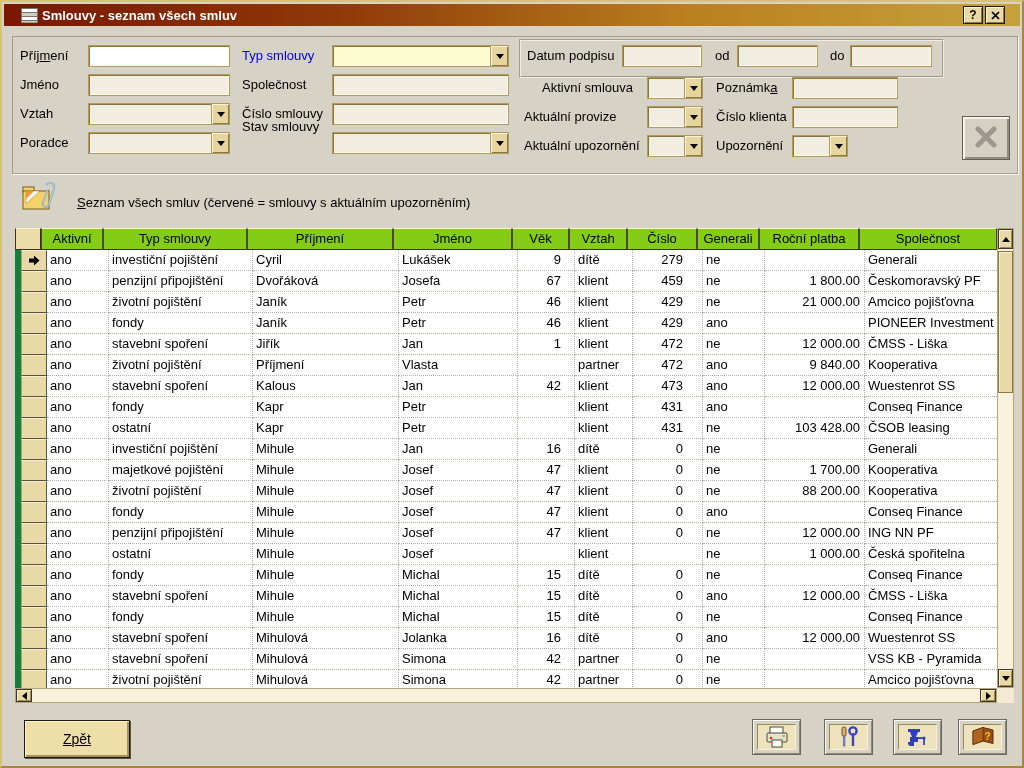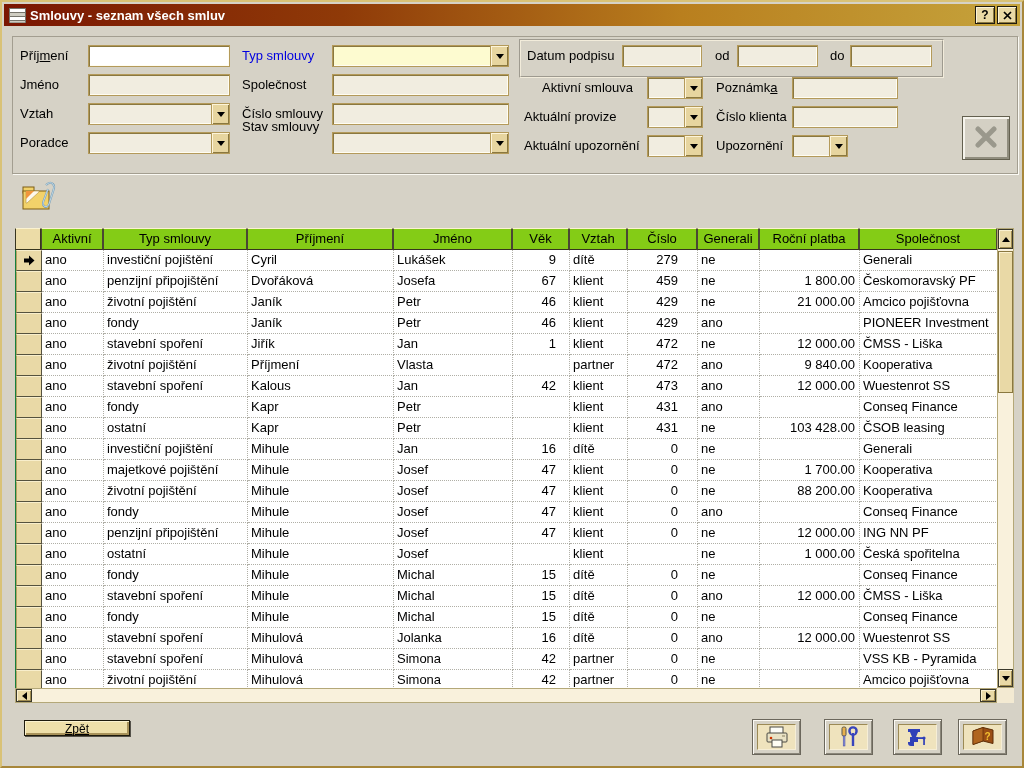--- a/index.html
+++ b/index.html
@@ -3,21 +3,21 @@
 <meta charset="utf-8">
 <style>
   html,body{margin:0;padding:0;}
   body{width:1024px;height:768px;overflow:hidden;background:#9a9890;
        font-family:"Liberation Sans","DejaVu Sans",sans-serif;font-size:13px;color:#000;}
   .window{position:relative;width:1024px;height:768px;box-sizing:border-box;
           background:#d6d2c6;border:2px solid;border-color:#d9c276 #a8873a #a8873a #d9c276;}
   
   .titlebar{position:absolute;left:2px;top:2px;right:2px;height:22px;
             background:linear-gradient(to right,#7a1602,#8f3a08,#b97f1e,#c5a33c);
-            display:flex;align-items:center;padding:0 3px;}
+            display:flex;align-items:center;padding:0 15px;}
   .title-icon{width:17px;height:15px;margin:0 4px 0 2px;flex:0 0 auto;}
   .title-text{color:#fff;font-weight:bold;font-size:13px;white-space:nowrap;flex:1 1 auto;}
   .tb-btn{width:18px;height:16px;margin-left:2px;background:#e9d9a6;border:1px solid #201c10;
           box-shadow:inset 1px 1px 0 #fdf4d8, inset -1px -1px 0 #8a7840;
           display:flex;align-items:center;justify-content:center;
           font-weight:bold;font-size:12px;line-height:1;color:#000;cursor:default;}
   
   .filter-panel{position:absolute;left:10px;top:34px;width:1004px;height:136px;
                 border:1px solid #a39e90;box-shadow:1px 1px 0 #fbfaf4;}
   .group-box{position:absolute;left:517px;top:37px;width:421px;height:35px;
@@ -56,21 +56,21 @@
   
   .table-wrap{position:absolute;left:13px;top:226px;width:999px;height:475px;}
   .grid-row{display:grid;grid-template-columns:26px 62px 144px 146px 119px 57px 58px 70px 62px 100px 138px;
             height:21px;}
   .grid-header{position:absolute;left:0;top:0;width:982px;height:22px;}
   .grid-header .grid-row{height:22px;}
   .hcell{background:#84cc16;border:1px solid;border-color:#fbf2d0 #4a4734 #37351f #4a4734;
          box-sizing:border-box;text-align:center;line-height:20px;overflow:hidden;white-space:nowrap;}
   .hsel{background:#ecdca7;border:1px solid;border-color:#fbf2d0 #37351f #37351f #37351f;box-sizing:border-box;}
   .grid-body{position:absolute;left:0;top:22px;width:982px;height:438px;overflow:hidden;
-             background:#fff;border-left:1px solid #15803d;box-sizing:border-box;}
+             background:#fff;border-left:6px solid #15803d;box-sizing:border-box;}
   .bcell{background:#fff;border-right:1px dotted #b0afa6;border-bottom:1px dotted #b0afa6;
          box-sizing:border-box;font-size:13px;line-height:20px;height:21px;
          overflow:hidden;white-space:nowrap;padding-left:3px;}
   .bsel{background:#e9d9a6;border:1px solid;border-color:#f8eecb #55523e #55523e #b5a061;
         box-sizing:border-box;display:flex;align-items:center;justify-content:center;}
   .c5{text-align:right;padding-left:0;padding-right:13px;}
   .c7{text-align:right;padding-left:0;padding-right:19px;}
   .c9{text-align:right;padding-left:0;padding-right:4px;}
   
   .vscroll{position:absolute;left:982px;top:0;width:17px;height:460px;background:#f9f1dc;
@@ -81,23 +81,23 @@
   .vs-up{left:0;top:0;width:15px;height:20px;}
   .vs-down{left:0;bottom:0;width:15px;height:18px;}
   .vs-thumb{position:absolute;left:0;top:22px;width:15px;height:142px;background:#e9d9a6;
             border:1px solid #8a7840;box-shadow:inset 1px 1px 0 #faf0cf;box-sizing:border-box;}
   .hscroll{position:absolute;left:0;top:460px;width:982px;height:15px;background:#f9f1dc;
            border:1px solid #b4a878;box-sizing:border-box;}
   .hs-left{left:0;top:0;width:16px;height:13px;}
   .hs-right{right:0;top:0;width:16px;height:13px;}
   .sb-corner{position:absolute;left:982px;top:460px;width:17px;height:15px;background:#f3ead2;}
   
-  .push-btn{position:absolute;height:16px;background:#eedfa9;border:1px solid #1e1a0c;
+  .push-btn{position:absolute;height:38px;background:#eedfa9;border:1px solid #1e1a0c;
             box-shadow:inset 1px 1px 0 #fbf2ce, inset -2px -2px 0 #a8925a, 1px 1px 0 #55524a;
-            font-family:inherit;font-size:12px;color:#000;cursor:default;text-decoration:underline;}
+            font-family:inherit;font-size:14px;color:#000;cursor:default;text-decoration:underline;}
   .push-btn u{text-decoration:underline;}
   .icon-btn{position:absolute;width:49px;height:36px;background:#d6d2c6;border:1px solid #6b675c;
             box-shadow:inset 1px 1px 0 #fcfaf4, inset -1px -1px 0 #8a867a;
             padding:4px;box-sizing:border-box;cursor:default;}
   .icon-btn-inner{width:100%;height:100%;background:#efe3bd;
                   border:1px solid;border-color:#9c8a55 #f6eed6 #f6eed6 #9c8a55;
                   display:flex;align-items:center;justify-content:center;box-sizing:border-box;}
 </style>
 </head>
 <body>
@@ -215,20 +215,21 @@
   <span class="list-icon">
     <svg width="36" height="40" viewBox="0 0 36 40">
       <rect x="1" y="9" width="11" height="6" fill="#f2d26a" stroke="#7c5c14"></rect>
       <rect x="1" y="13" width="26" height="18" fill="#f2d26a" stroke="#7c5c14"></rect>
       <path d="M4 13 h13 v1 l-12 11 h-1 z" fill="#fdf8ec" stroke="#b09040" stroke-width="0.6"></path>
       <path d="M4 13 h8 l-8 8 z" fill="#f0953c"></path>
       <path d="M24 7 q4 -4 7 -1 q2 2 0.5 6 l-4.5 14 q-1.5 4 -4.5 2.5 q-2.5 -1.5 -1 -5.5 l4.5 -12" fill="none" stroke="#7aa0b8" stroke-width="2"></path>
       <path d="M24 7 q4 -4 7 -1 q2 2 0.5 6 l-4.5 14 q-1.5 4 -4.5 2.5 q-2.5 -1.5 -1 -5.5 l4.5 -12" fill="none" stroke="#cfe2ec" stroke-width="0.8"></path>
     </svg>
   </span>
+  <span class="list-heading"><u>S</u>eznam všech smluv  (červené = smlouvy s aktuálním upozorněním)</span>
 
   <div class="table-wrap">
     <div class="grid-header">
       <div class="grid-row" id="grid-header-row">
           <div class="hsel"></div>
           <div class="hcell">Aktivní</div>
           <div class="hcell">Typ smlouvy</div>
           <div class="hcell">Příjmení</div>
           <div class="hcell">Jméno</div>
           <div class="hcell">Věk</div>

